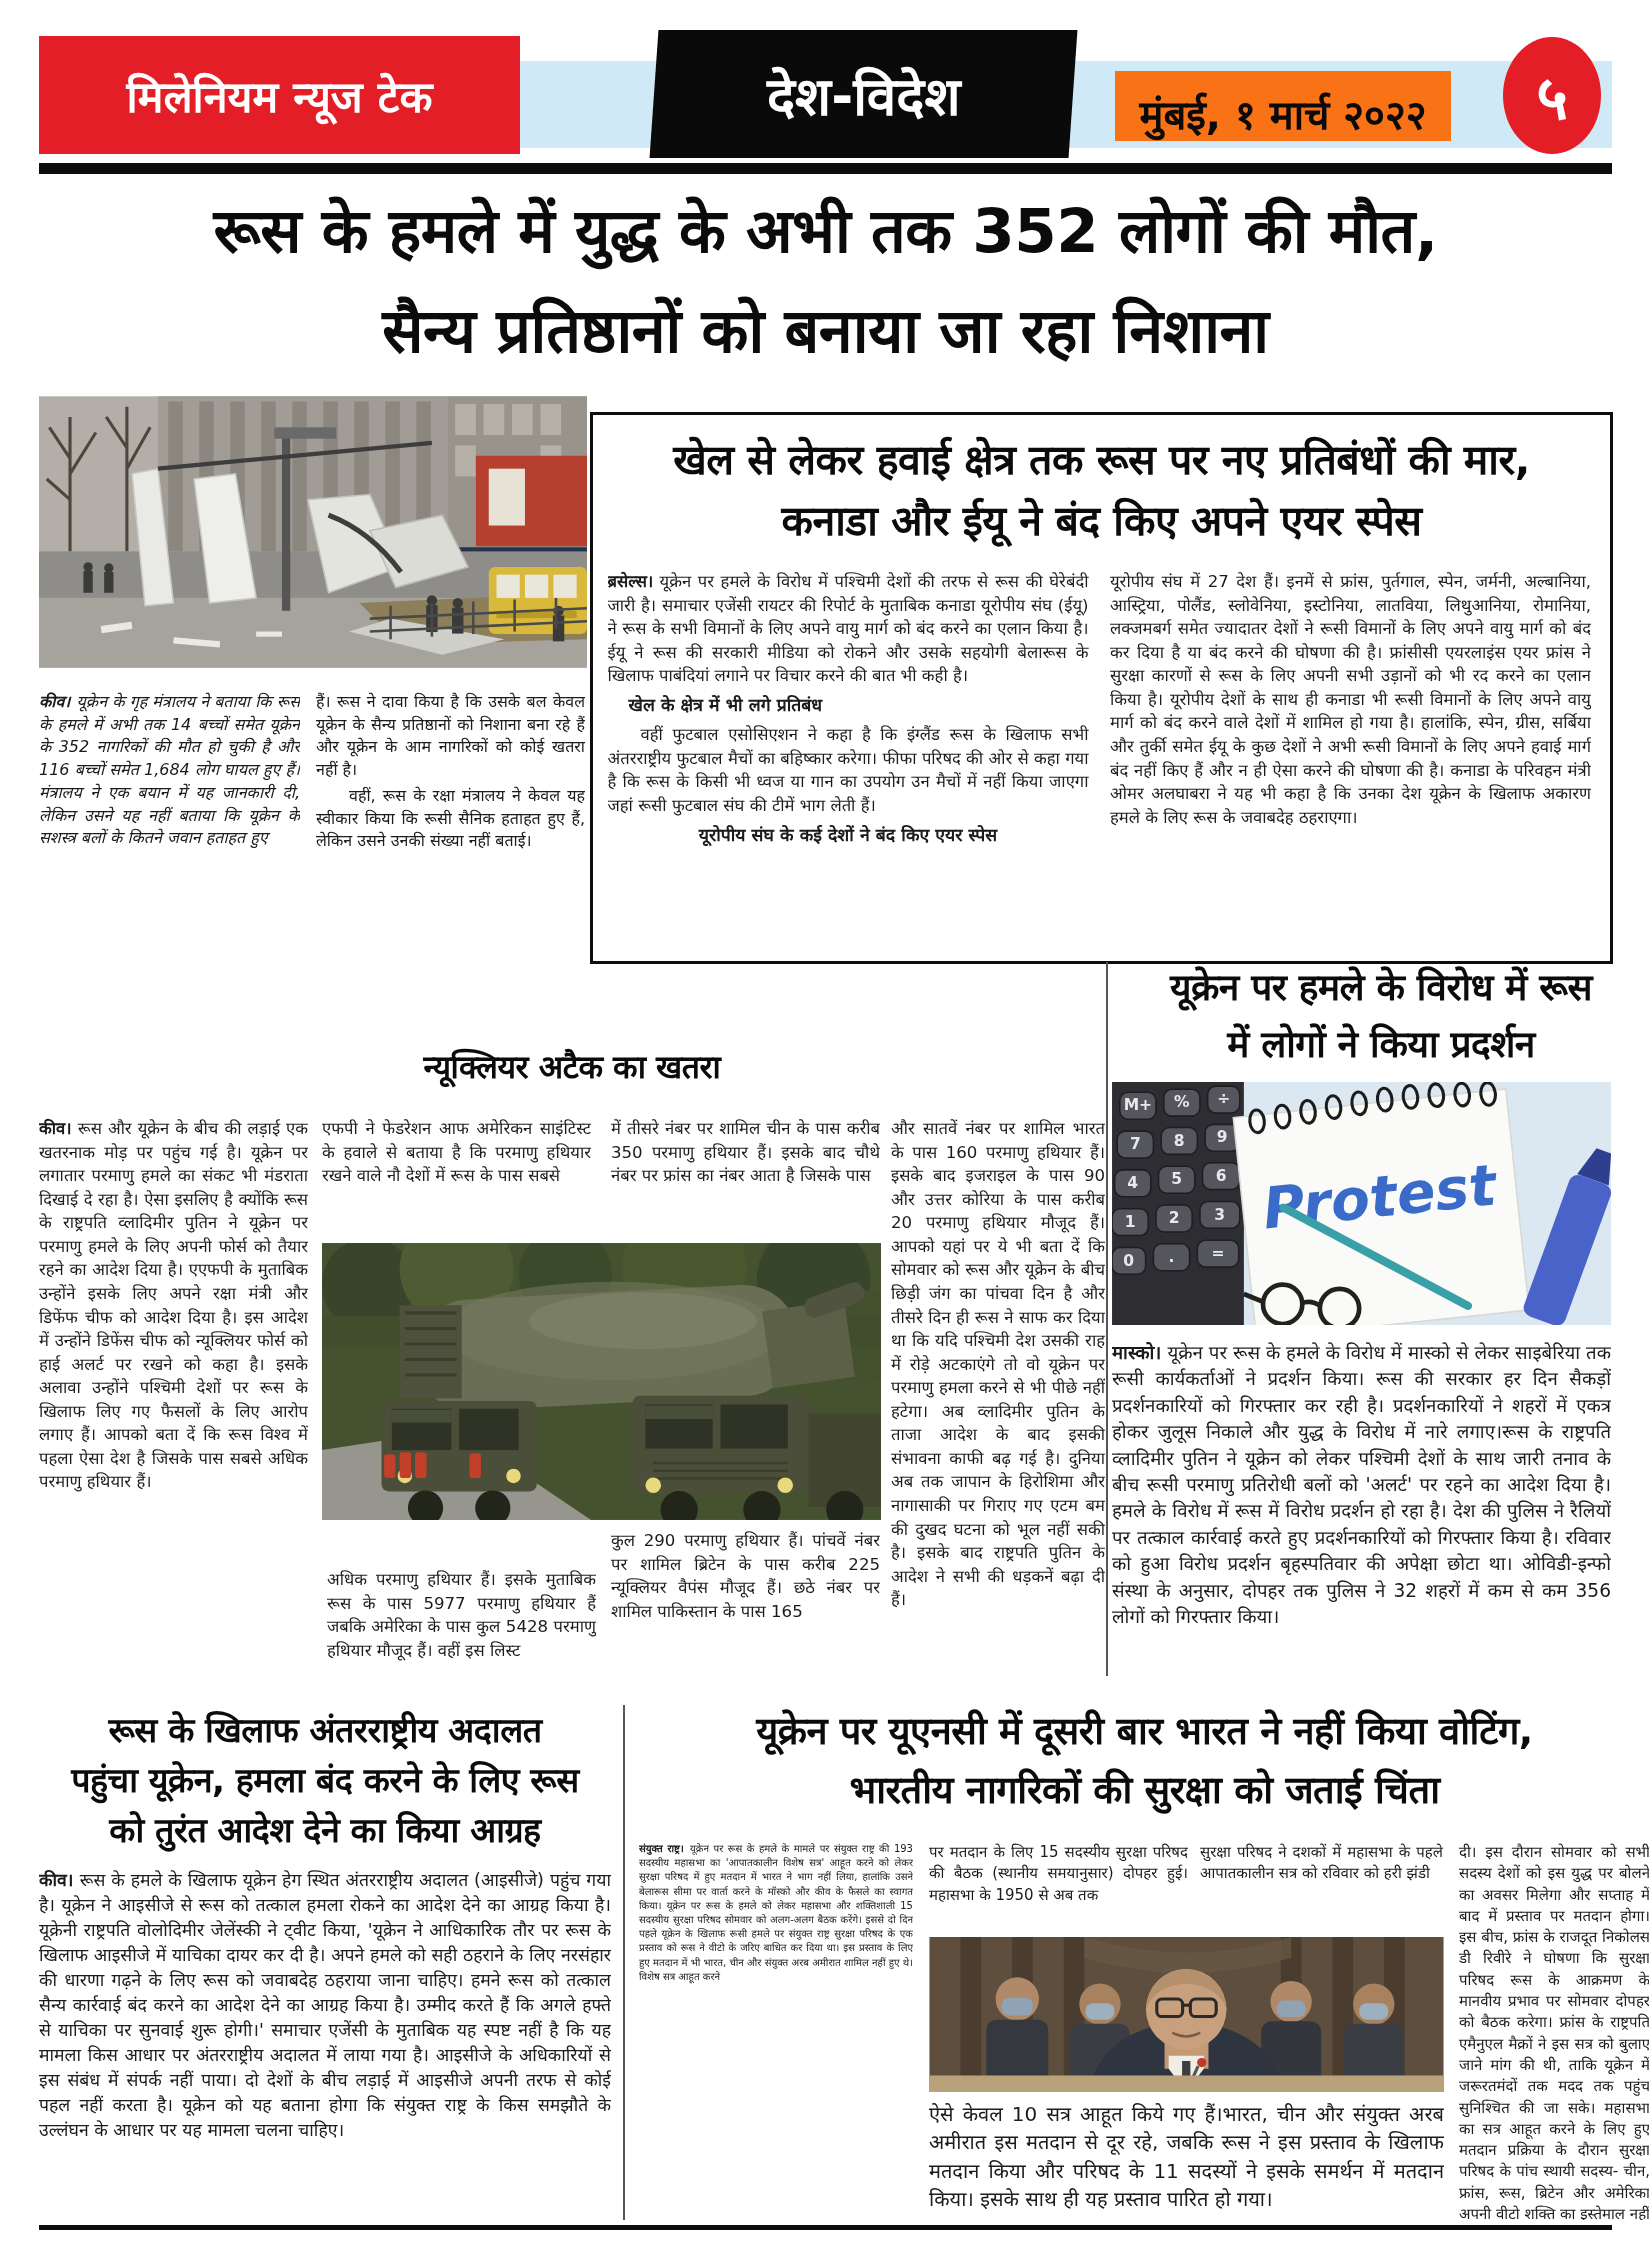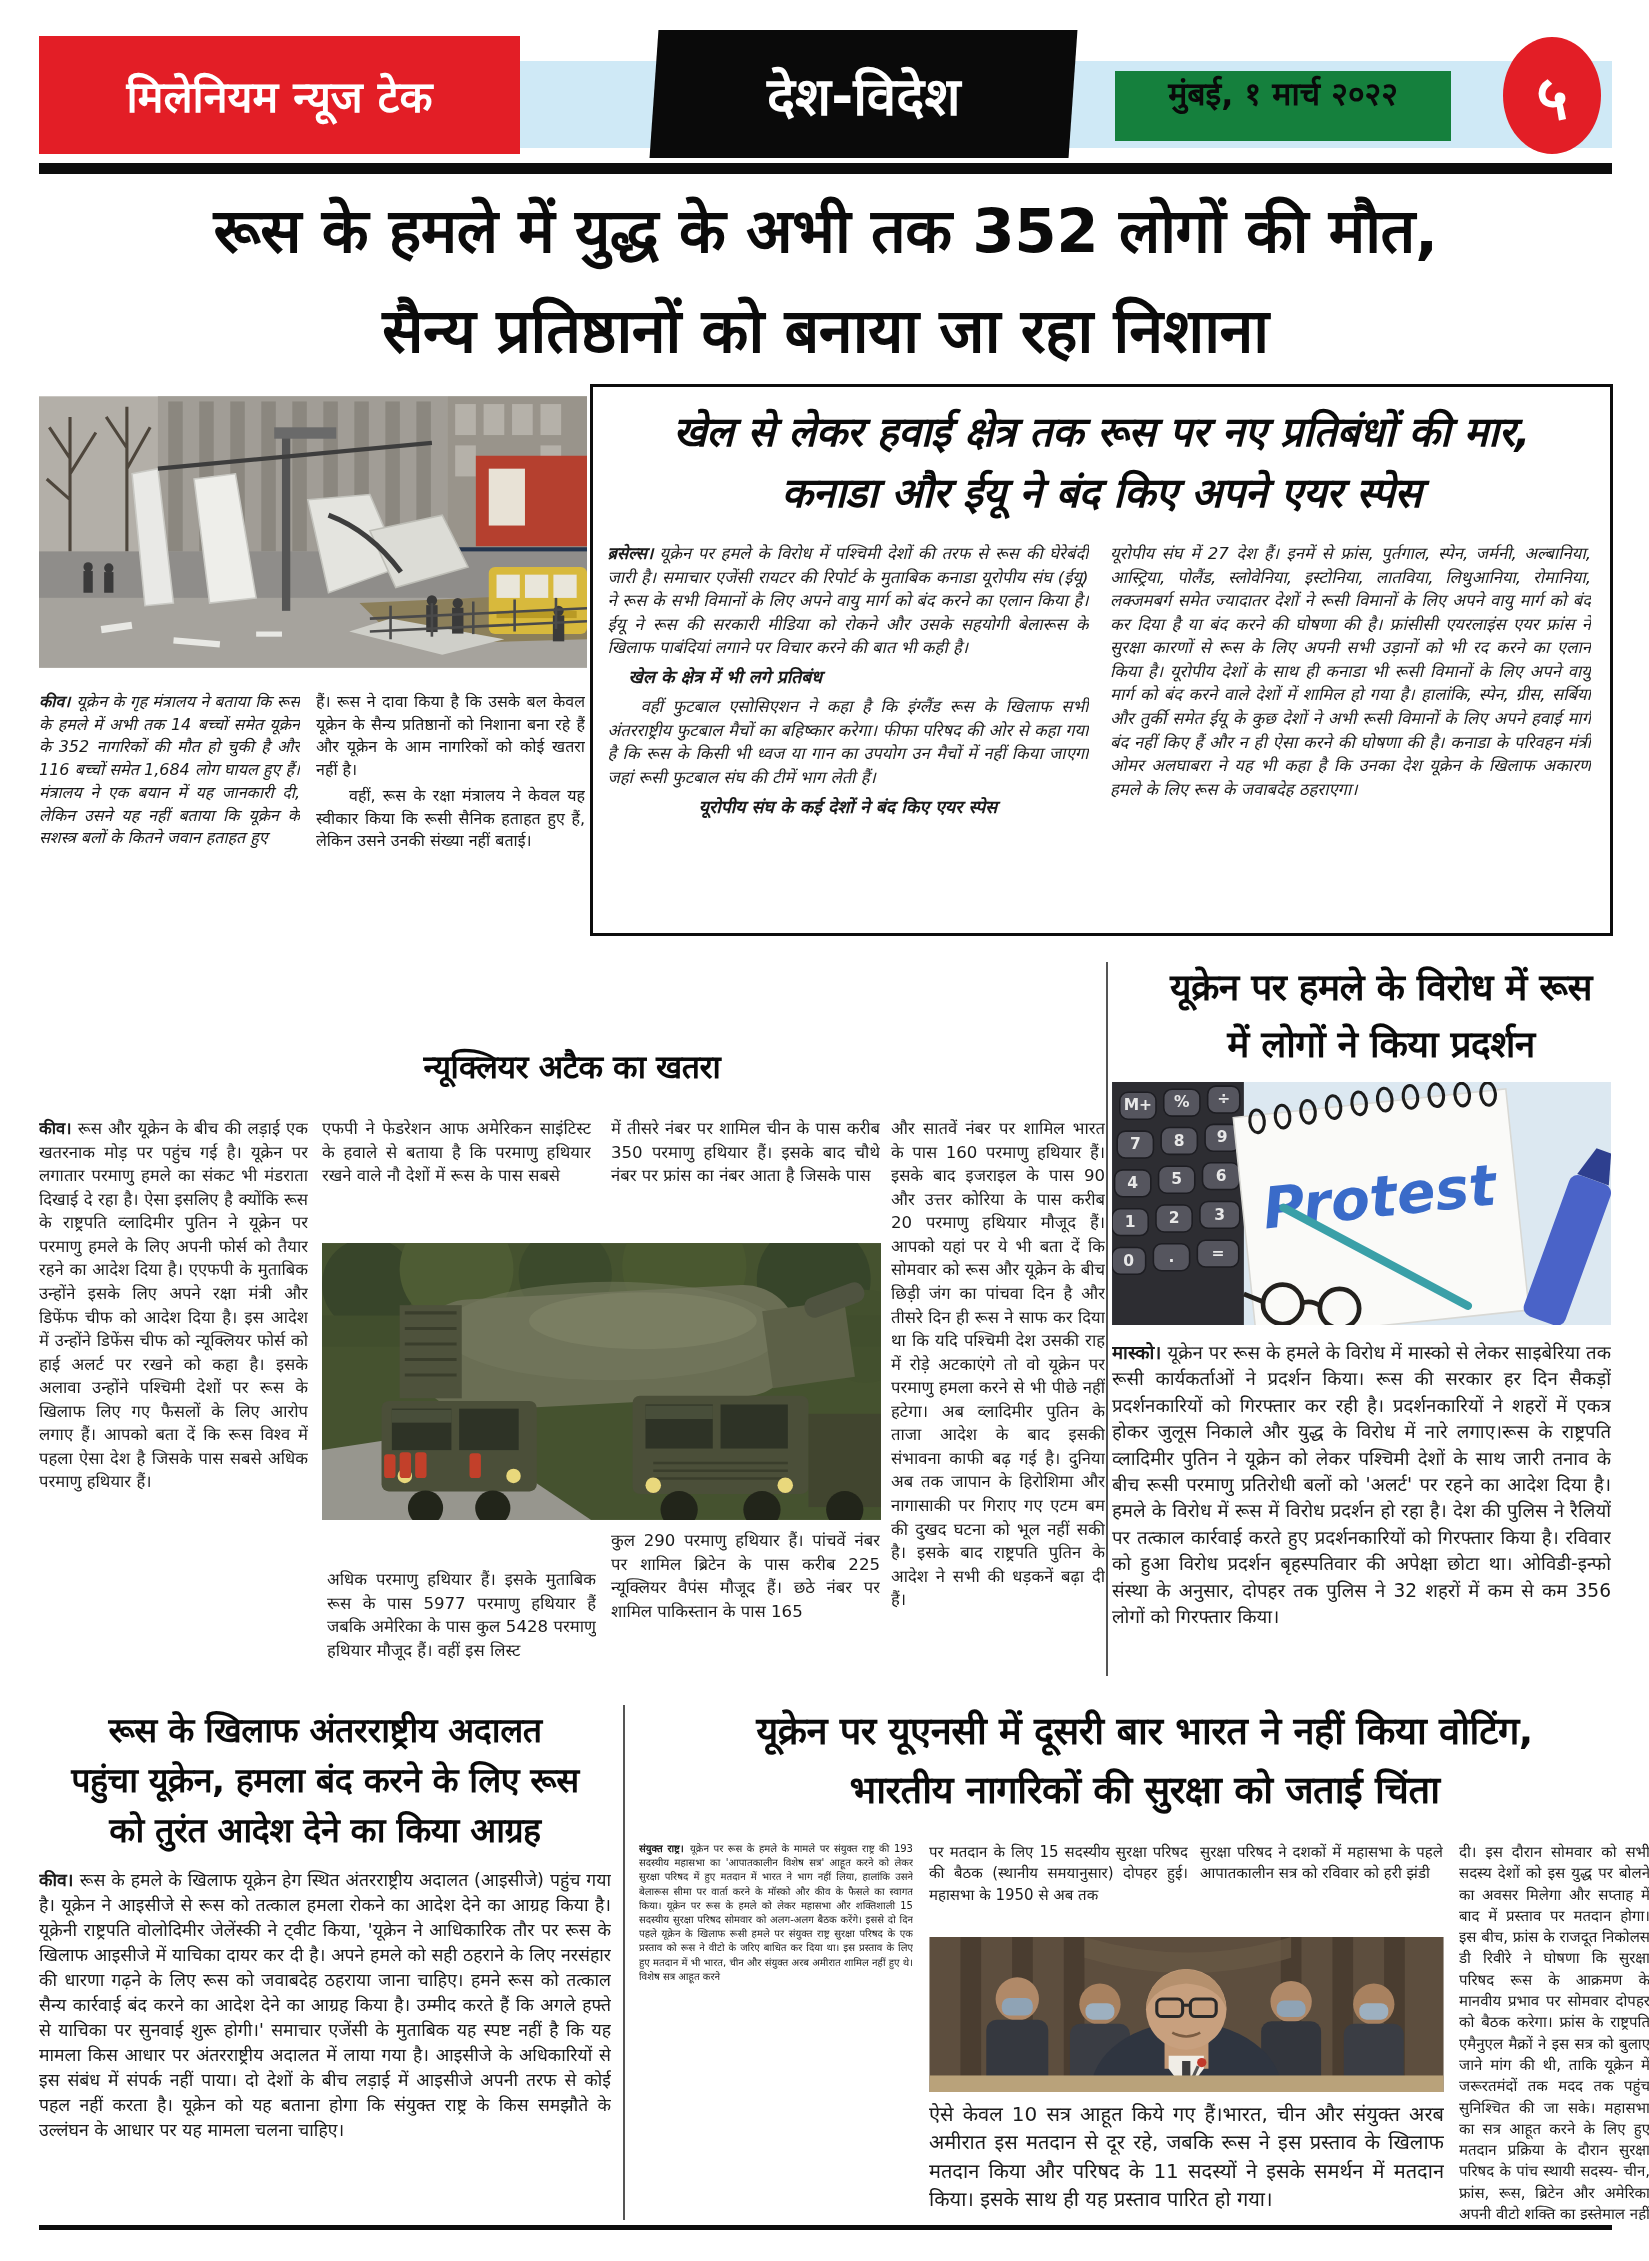--- a/index.html
+++ b/index.html
@@ -13,22 +13,22 @@
   .para{text-indent:33px;margin:0 0 3.1px 0;}
   .subhead{font-weight:bold;font-size:17.6px;text-indent:21px;margin:5.2px 0;}
   .rule-h{background:#0d0d0d;}
   .rule-v{background:#555;}
   
   .brandbox{background:#e31e26;color:#fff;display:flex;align-items:center;justify-content:center;
             font-weight:800;font-size:43px;}
   .bluestrip{background:#cfe9f6;}
   .sectionbox{background:#0a0a0a;color:#fff;display:flex;align-items:center;justify-content:center;
               font-weight:800;font-size:53px;transform:skewX(-4deg);}
-  .datebox{background:#15803d;display:flex;align-items:flex-start;justify-content:center;
-           font-weight:bold;font-size:32px;color:#0a0a0a;}
+  .datebox{background:#f97316;display:flex;align-items:flex-end;justify-content:center;
+           font-weight:bold;font-size:40px;color:#0a0a0a;}
   .pagecircle{background:#e31e26;color:#fff;border-radius:50%;display:flex;align-items:center;
               justify-content:center;font-weight:800;font-size:61px;}
   .boxed{border:3.1px solid #0d0d0d;}
   svg text{font-family:"DejaVu Sans",sans-serif;}
 </style>
 </head>
 <body>
 
 <div class="page">
 
@@ -133,21 +133,21 @@
   </svg>
 
   <div class="abs body-text" style="left:39px;top:691px;width:261px;height:256px;font-size:16px;font-style:italic;">
     <b class="dl">कीव।</b><span>यूक्रेन के गृह मंत्रालय ने बताया कि रूस के हमले में अभी तक 14 बच्चों समेत यूक्रेन के 352 नागरिकों की मौत हो चुकी है और 116 बच्चों समेत 1,684 लोग घायल हुए हैं। मंत्रालय ने एक बयान में यह जानकारी दी, लेकिन उसने यह नहीं बताया कि यूक्रेन के सशस्त्र बलों के कितने जवान हताहत हुए</span>
   </div>
   <div class="abs body-text" style="left:316px;top:691px;width:269px;height:256px;font-size:16px;">
     <p class="para" style="text-indent:0;">हैं। रूस ने दावा किया है कि उसके बल केवल यूक्रेन के सैन्य प्रतिष्ठानों को निशाना बना रहे हैं और यूक्रेन के आम नागरिकों को कोई खतरा नहीं है।</p>
     <p class="para">वहीं, रूस के रक्षा मंत्रालय ने केवल यह स्वीकार किया कि रूसी सैनिक हताहत हुए हैं, लेकिन उसने उनकी संख्या नहीं बताई।</p>
   </div>
 
-  <div class="abs boxed" style="left:590px;top:384px;width:1017px;height:546px;font-style:italic;">
+  <div class="abs boxed" style="left:590px;top:412px;width:1017px;height:546px;">
     <div class="hl center" style="font-size:41px;line-height:61px;margin-top:14.5px;">खेल से लेकर हवाई क्षेत्र तक रूस पर नए प्रतिबंधों की मार,</div>
     <div class="hl center" style="font-size:41px;line-height:61px;">कनाडा और ईयू ने बंद किए अपने एयर स्पेस</div>
     <div class="body-text" style="position:absolute;left:14.5px;top:155px;width:481px;height:372px;">
       <b class="dl">ब्रसेल्स।</b><span>यूक्रेन पर हमले के विरोध में पश्चिमी देशों की तरफ से रूस की घेरेबंदी जारी है। समाचार एजेंसी रायटर की रिपोर्ट के मुताबिक कनाडा यूरोपीय संघ (ईयू) ने रूस के सभी विमानों के लिए अपने वायु मार्ग को बंद करने का एलान किया है। ईयू ने रूस की सरकारी मीडिया को रोकने और उसके सहयोगी बेलारूस के खिलाफ पाबंदियां लगाने पर विचार करने की बात भी कही है।</span>
       <div class="subhead">खेल के क्षेत्र में भी लगे प्रतिबंध</div>
       <p class="para">वहीं फुटबाल एसोसिएशन ने कहा है कि इंग्लैंड रूस के खिलाफ सभी अंतरराष्ट्रीय फुटबाल मैचों का बहिष्कार करेगा। फीफा परिषद की ओर से कहा गया है कि रूस के किसी भी ध्वज या गान का उपयोग उन मैचों में नहीं किया जाएगा जहां रूसी फुटबाल संघ की टीमें भाग लेती हैं।</p>
       <div class="subhead center" style="text-indent:0;">यूरोपीय संघ के कई देशों ने बंद किए एयर स्पेस</div>
     </div>
     <div class="body-text" style="position:absolute;left:517px;top:155px;width:481px;height:372px;">
       <span>यूरोपीय संघ में 27 देश हैं। इनमें से फ्रांस, पुर्तगाल, स्पेन, जर्मनी, अल्बानिया, आस्ट्रिया, पोलैंड, स्लोवेनिया, इस्टोनिया, लातविया, लिथुआनिया, रोमानिया, लक्जमबर्ग समेत ज्यादातर देशों ने रूसी विमानों के लिए अपने वायु मार्ग को बंद कर दिया है या बंद करने की घोषणा की है। फ्रांसीसी एयरलाइंस एयर फ्रांस ने सुरक्षा कारणों से रूस के लिए अपनी सभी उड़ानों को भी रद करने का एलान किया है। यूरोपीय देशों के साथ ही कनाडा भी रूसी विमानों के लिए अपने वायु मार्ग को बंद करने वाले देशों में शामिल हो गया है। हालांकि, स्पेन, ग्रीस, सर्बिया और तुर्की समेत ईयू के कुछ देशों ने अभी रूसी विमानों के लिए अपने हवाई मार्ग बंद नहीं किए हैं और न ही ऐसा करने की घोषणा की है। कनाडा के परिवहन मंत्री ओमर अलघाबरा ने यह भी कहा है कि उनका देश यूक्रेन के खिलाफ अकारण हमले के लिए रूस के जवाबदेह ठहराएगा।</span>

